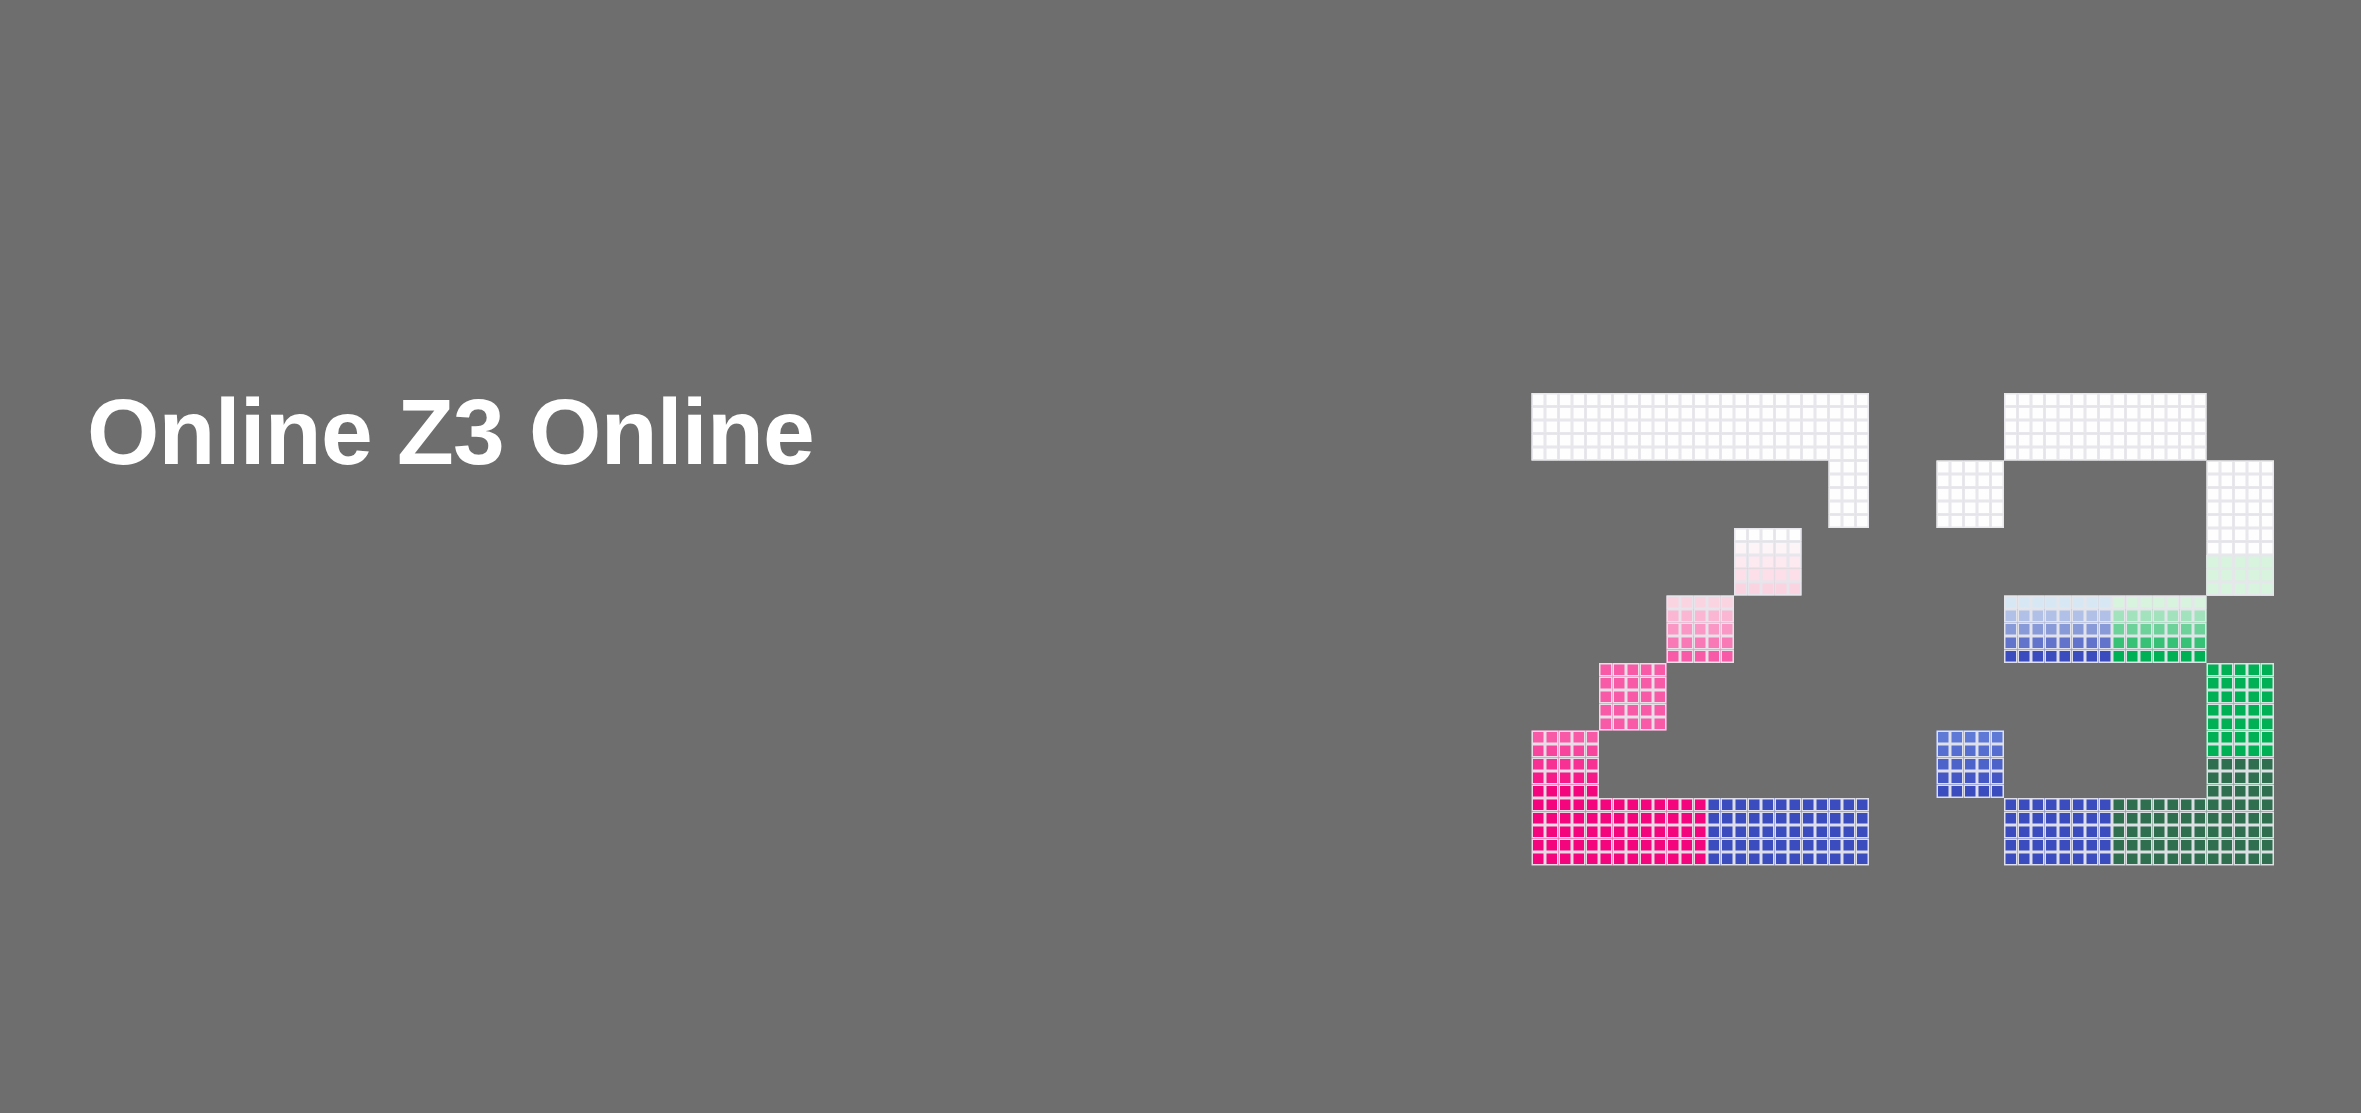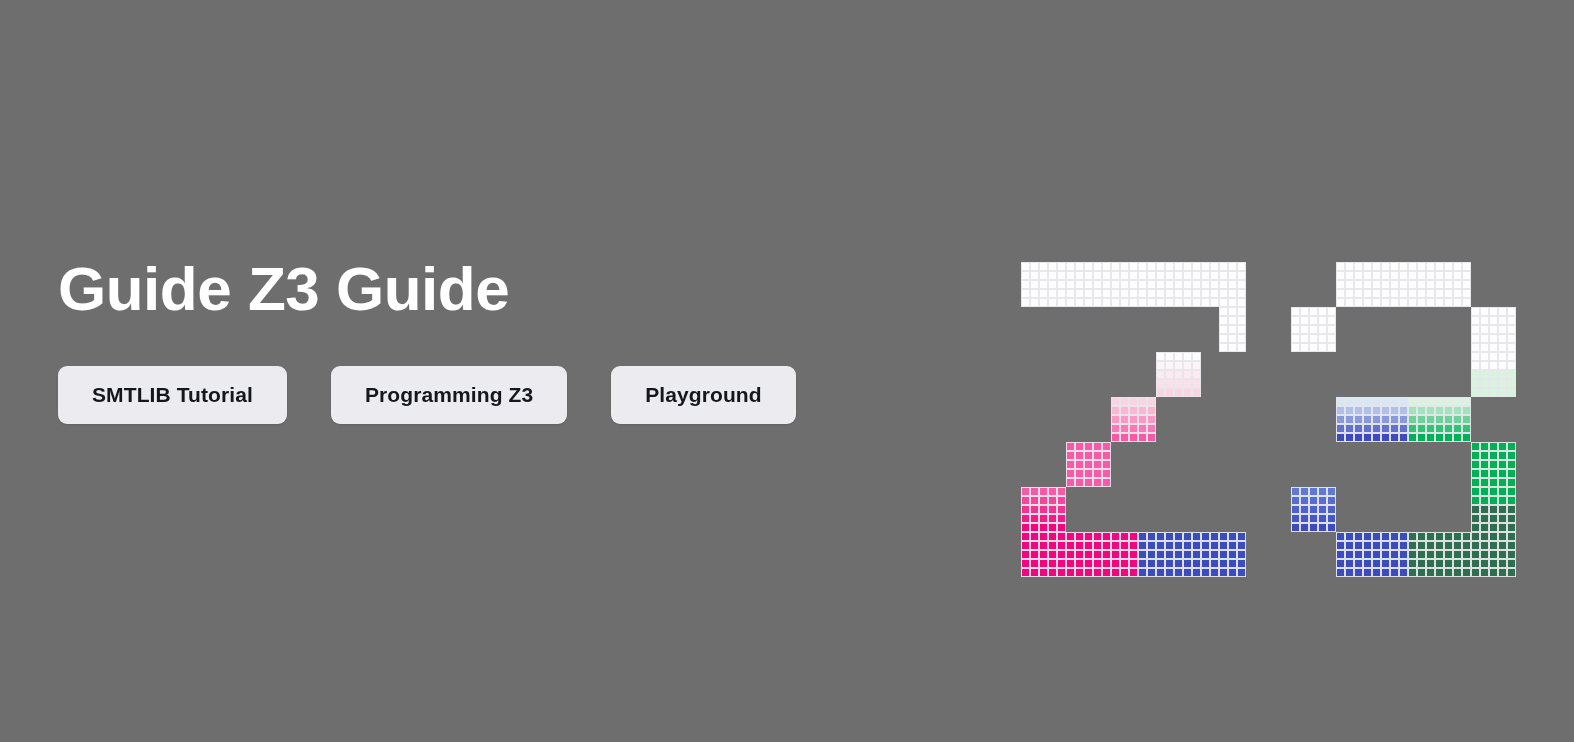--- a/index.html
+++ b/index.html
@@ -84,28 +84,23 @@
     border: 1px solid rgba(230,230,235,0.95);
     background-clip: padding-box;
   }
 </style>
 </head>
 <body>
 
 <div id="hero">
 
   <div id="hero-text">
-    <h1 id="page-title">Guide Z3 Guide</h1>
+    <h1 id="page-title">Online Z3 Online</h1>
   </div>
 
-  <div id="cta-row">
-    <button class="cta-button">SMTLIB Tutorial</button>
-    <button class="cta-button">Programming Z3</button>
-    <button class="cta-button">Playground</button>
-  </div>
 
   <div id="logo-wrap">
       <div class="glyph">
         <div class="px" style="left: 0px; top: 0px; background: rgb(254, 254, 254);"></div>
         <div class="px" style="left: 9px; top: 0px; background: rgb(254, 254, 254);"></div>
         <div class="px" style="left: 18px; top: 0px; background: rgb(254, 254, 254);"></div>
         <div class="px" style="left: 27px; top: 0px; background: rgb(254, 254, 254);"></div>
         <div class="px" style="left: 36px; top: 0px; background: rgb(254, 254, 254);"></div>
         <div class="px" style="left: 45px; top: 0px; background: rgb(254, 254, 254);"></div>
         <div class="px" style="left: 54px; top: 0px; background: rgb(254, 254, 254);"></div>

